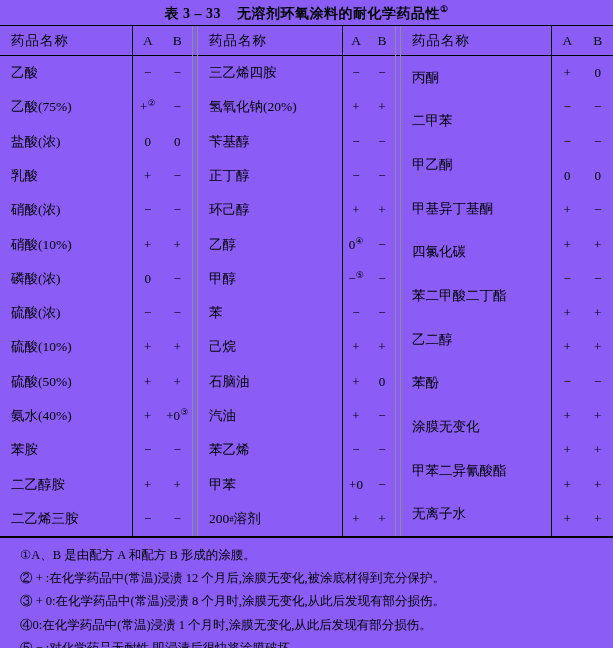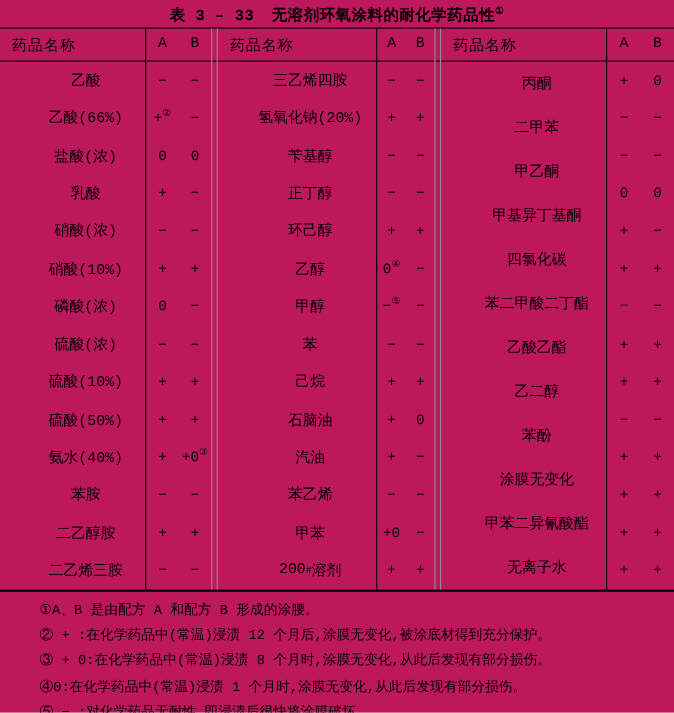--- a/index.html
+++ b/index.html
@@ -1,18 +1,18 @@
 <!DOCTYPE html>
 <html><head>
 <meta charset="utf-8">
 <style>
   html,body{margin:0;padding:0;background:#ffffff;}
   .page{
-    position:relative;width:613px;height:648px;background:#be185d;color:#000;
-    font-family:Liberation Mono, monospace;
+    position:relative;width:613px;height:648px;background:#8b5cf6;color:#000;
+    font-family:Liberation Serif, serif;
     overflow:hidden;
   }
   .title{
     position:absolute;top:5px;left:0;width:100%;text-align:center;
     font-size:14px;font-weight:700;letter-spacing:.5px;white-space:nowrap;
   }
   .title .title-gap{display:inline-block;width:16px;}
   .title sup{font-size:9px;font-weight:700;}
   .tbl{
     position:absolute;top:25px;left:0;width:613px;height:513px;
@@ -27,43 +27,43 @@
     display:flex;flex-direction:column;
   }
   .sep-hdr{height:30px;border-bottom:1px solid #000;box-sizing:border-box;}
   .hdr{
     height:30px;flex:0 0 30px;border-bottom:1px solid #000;box-sizing:border-box;
     display:flex;align-items:center;font-size:13.5px;
   }
   .name-hdr{padding-left:11px;letter-spacing:1px;}
   .ab-hdr .v{flex:1;text-align:center;}
   .cell{flex:1;display:flex;align-items:center;font-size:13.5px;box-sizing:border-box;}
-  .name-cell{padding-left:24px;white-space:nowrap;justify-content:center;}
+  .name-cell{padding-left:11px;white-space:nowrap;}
   .ab-cell .v{flex:1;text-align:center;font-size:13px;white-space:nowrap;}
   sup{font-size:9px;line-height:0;}
   .footnotes{position:absolute;top:544px;left:0;width:100%;}
-  .fn{height:23.2px;line-height:23.2px;padding-left:36px;font-size:12.5px;white-space:nowrap;}
+  .fn{height:23.2px;line-height:23.2px;padding-left:20px;font-size:12.5px;white-space:nowrap;}
 </style>
 </head>
 <body>
 
 <div class="page">
 
   <div class="title">
     <span>表 3 – 33</span><span class="title-gap"></span><span>无溶剂环氧涂料的耐化学药品性</span><sup>①</sup>
   </div>
 
   <div class="tbl">
       <div class="col name-col" style="width: 133px;">
         <div class="hdr name-hdr">药品名称</div>
         <div class="cell name-cell">
           <span>乙酸</span>
         </div>
         <div class="cell name-cell">
-          <span>乙酸(66%)</span>
+          <span>乙酸(75%)</span>
         </div>
         <div class="cell name-cell">
           <span>盐酸(浓)</span>
         </div>
         <div class="cell name-cell">
           <span>乳酸</span>
         </div>
         <div class="cell name-cell">
           <span>硝酸(浓)</span>
         </div>
@@ -284,23 +284,20 @@
           <span>甲乙酮</span>
         </div>
         <div class="cell name-cell">
           <span>甲基异丁基酮</span>
         </div>
         <div class="cell name-cell">
           <span>四氯化碳</span>
         </div>
         <div class="cell name-cell">
           <span>苯二甲酸二丁酯</span>
-        </div>
-        <div class="cell name-cell">
-          <span>乙酸乙酯</span>
         </div>
         <div class="cell name-cell">
           <span>乙二醇</span>
         </div>
         <div class="cell name-cell">
           <span>苯酚</span>
         </div>
         <div class="cell name-cell">
           <span>涂膜无变化</span>
         </div>

